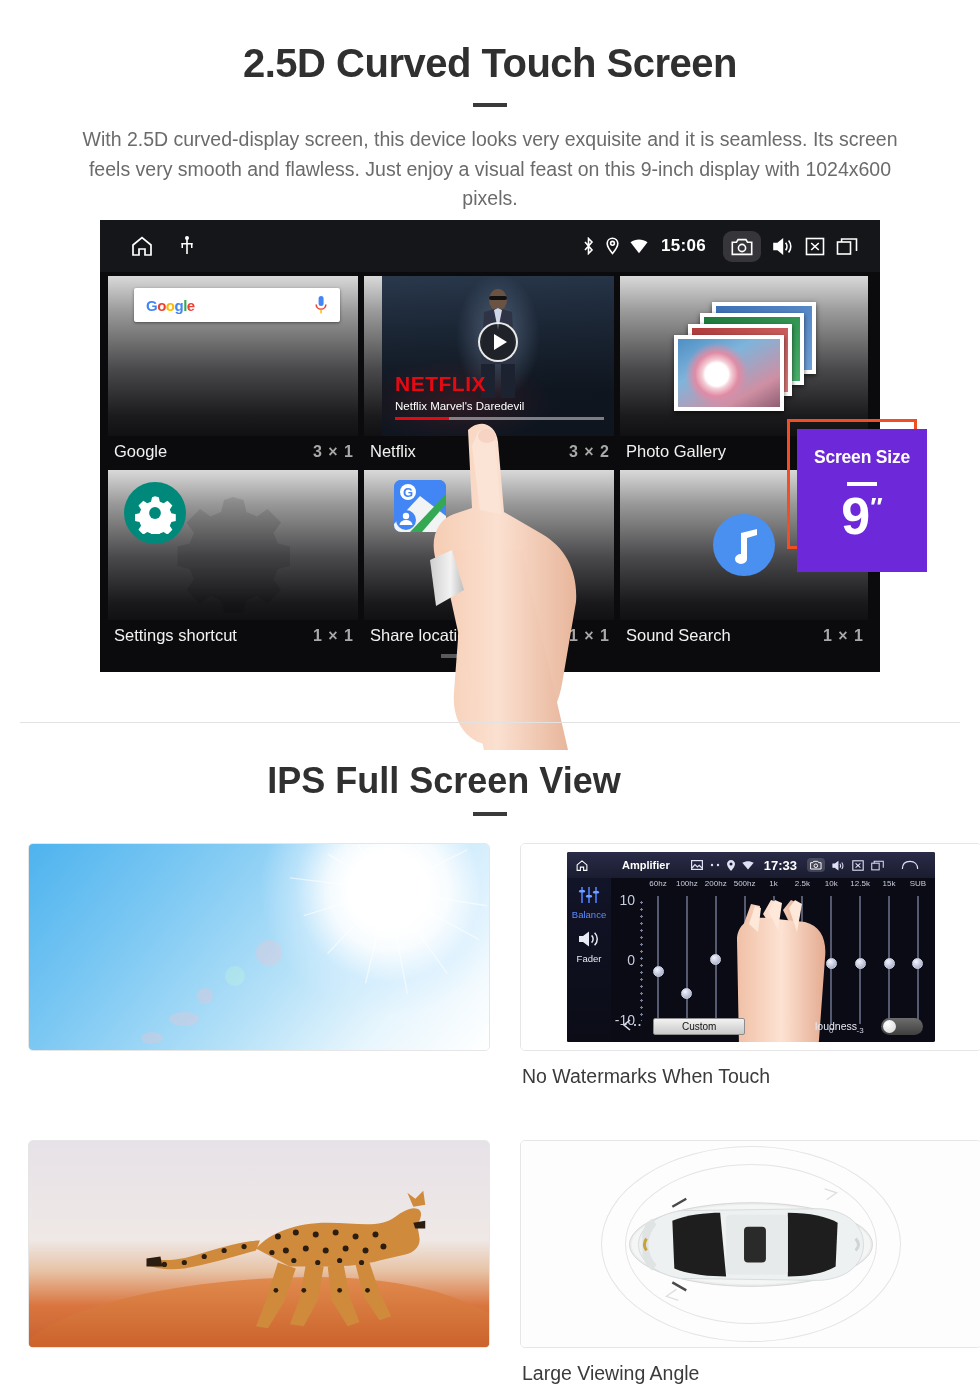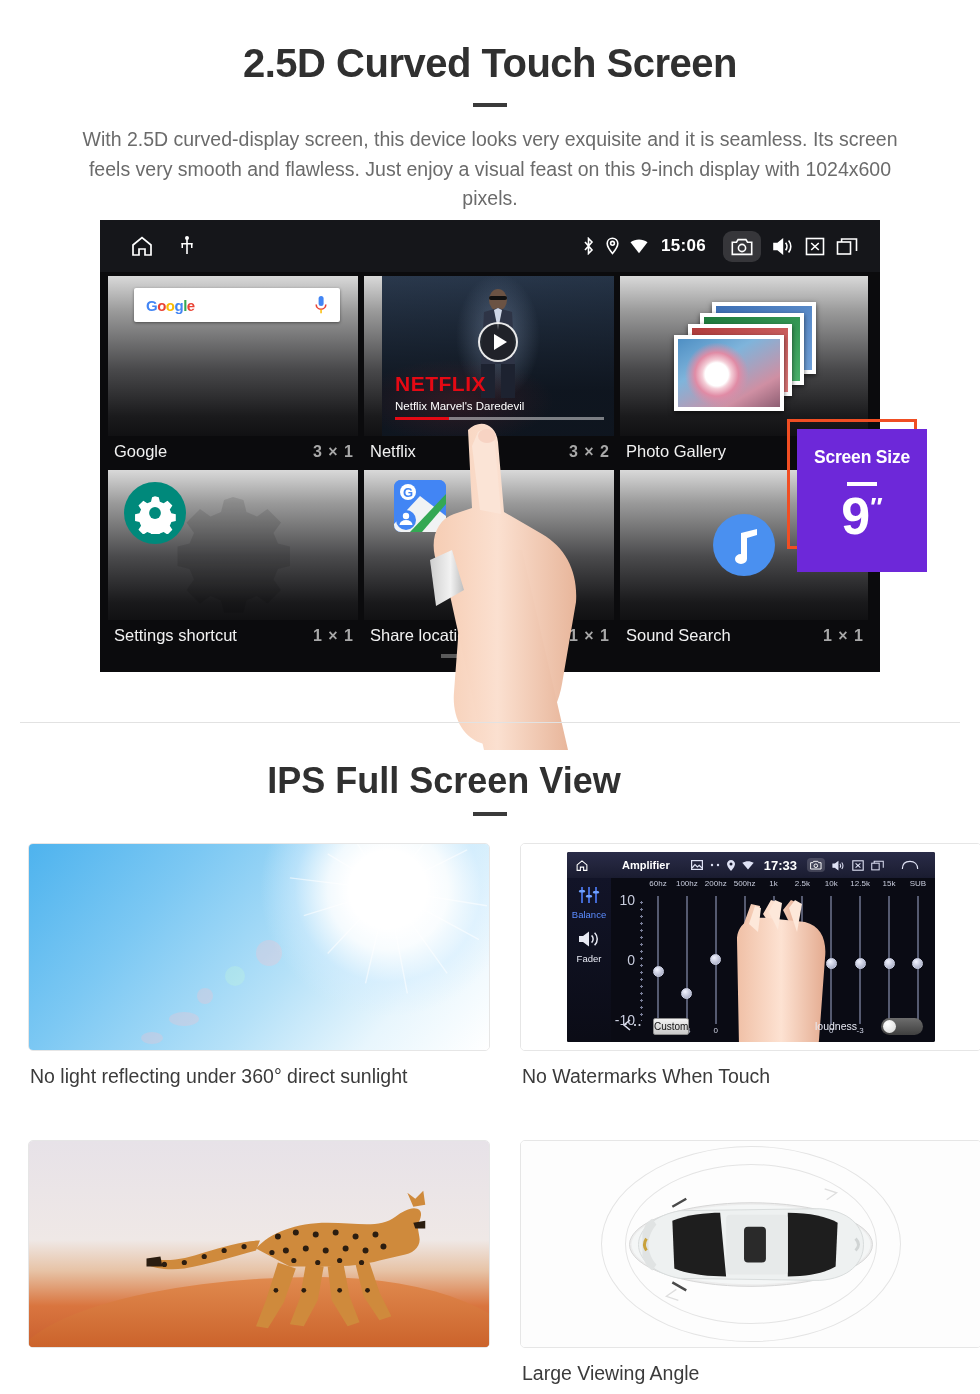--- a/index.html
+++ b/index.html
@@ -217,21 +217,21 @@
   .eq-cols { position: absolute; left: 34px; right: 4px; top: 18px; height: 128px; display: flex; justify-content: space-between; }
   .eq-col { width: 26px; position: relative; display: flex; justify-content: center; }
   .eq-track { width: 2px; height: 100%; background: #555a70; }
   .eq-knob { position: absolute; width: 11px; height: 11px; border-radius: 50%;
              background: radial-gradient(circle at 35% 30%, #f2f4ff, #9aa0bb); border: 1px solid #cfd3e6; }
   .eq-vals { position: absolute; left: 34px; right: 4px; top: 148px; display: flex; justify-content: space-between; }
   .eq-val { color: #d0d4e4; font-size: 8px; width: 26px; text-align: center; }
   .amp-bot { position: absolute; left: 44px; right: 0; bottom: 4px; height: 24px; display: flex; align-items: center; padding: 0 12px; }
   .amp-back { color: #d8dbea; font-size: 13px; margin-right: 10px; }
   .amp-custom { background: linear-gradient(180deg,#f2f2f2,#c9c9c9); border: 1px solid #8c8c8c; border-radius: 2px;
-                color: #111; font-size: 10px; padding: 2px 0; }
+                color: #111; font-size: 10px; padding: 2px 28px; }
   .amp-loud { margin-left: auto; display: flex; align-items: center; gap: 24px; }
   .amp-loud .t { color: #e8eaf4; font-size: 10.5px; }
   .amp-toggle { width: 42px; height: 17px; border-radius: 9px; background: linear-gradient(180deg,#6d6d6d,#3f3f3f); position: relative; }
   .amp-toggle::after { content:""; position: absolute; left: 2px; top: 2px; width: 13px; height: 13px; border-radius: 50%;
                        background: radial-gradient(circle at 35% 30%, #fff, #d5d5d5); }
   .hand2 { position: absolute; left: 116px; top: 22px; width: 112px; height: 190px; }
 
   
   .cheetah-bg { position: absolute; inset: 0;
     background: linear-gradient(180deg, #e7e2e8 0%, #efe8e6 48%, #e7c3a6 63%, #d9753f 80%, #c95f2e 100%); }
@@ -514,21 +514,20 @@
               <line x1="360" y1="46" x2="440" y2="6"></line>
                 <line x1="360" y1="46" x2="396" y2="0"></line>
             </g>
           </svg>
           <div class="flare" style="left:227px;top:96px;width:26px;height:26px"></div>
           <div class="flare" style="left:196px;top:122px;width:20px;height:20px;background:rgba(200,255,210,.25)"></div>
           <div class="flare" style="left:168px;top:144px;width:16px;height:16px"></div>
           <div class="flare" style="left:140px;top:168px;width:30px;height:14px"></div>
           <div class="flare" style="left:112px;top:188px;width:22px;height:12px"></div>
         </div>
-        <div class="gcap">No light reflecting under 360° direct sunlight</div>
       </div>
 
       <div class="gitem">
         <div class="gframe">
           <div style="position:absolute;inset:0;background:#fff;padding:8px 46px 8px 46px">
             <div class="amp" style="position:relative;inset:auto;width:100%;height:100%;border-radius:2px;overflow:hidden">
 
               <div class="amp-top">
                 <span class="amp-i">
                   <svg width="14" height="13" viewBox="0 0 24 24" fill="none" stroke="#fff" stroke-width="2">

